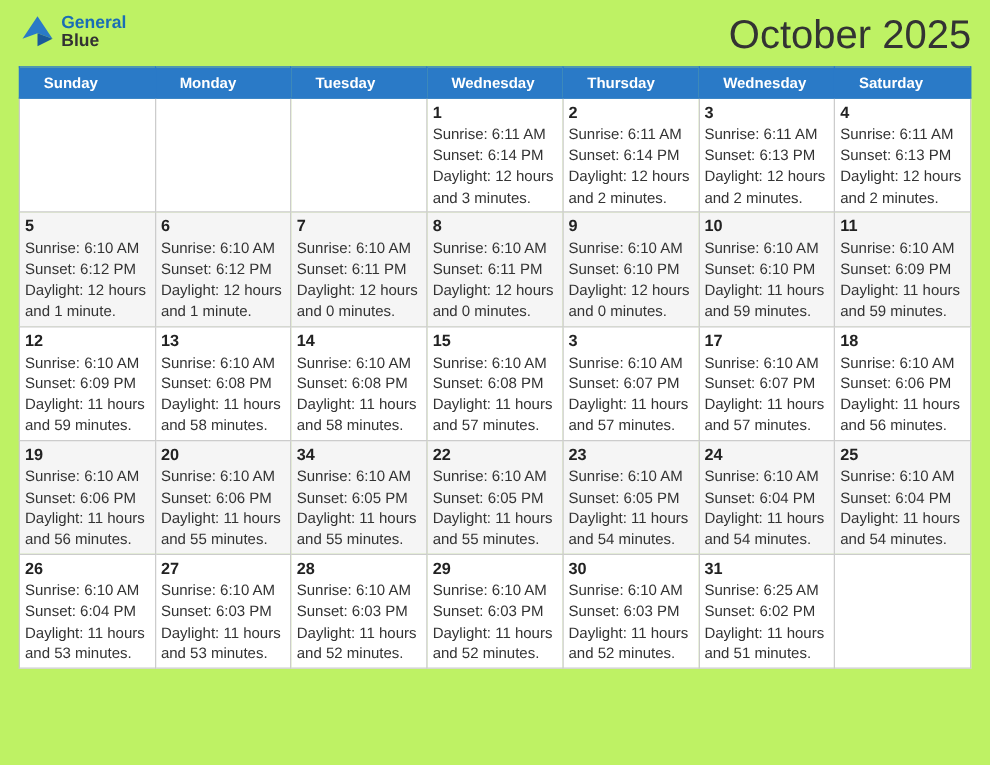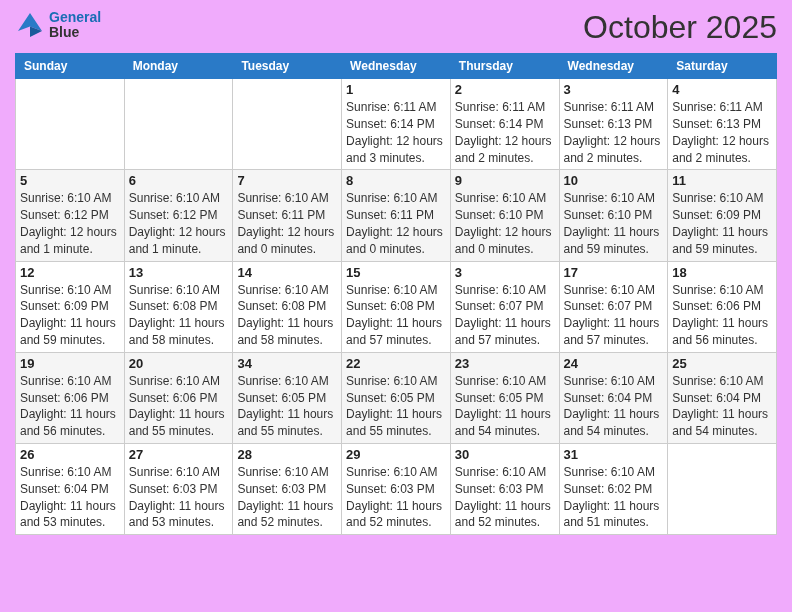--- a/index.html
+++ b/index.html
@@ -6,21 +6,21 @@
     body {
       font-family: Arial, sans-serif;
       background: #fff;
       width: 792px;
       min-height: 612px;
       padding: 0;
     }
     .page {
       width: 792px;
       min-height: 612px;
-      background: #f0abfc;
+      background: #bef264;
       padding: 10px 15px 15px 15px;
     }
     .header {
       display: flex;
       justify-content: space-between;
       align-items: flex-start;
       margin-bottom: 8px;
     }
     .logo {
       display: flex;
@@ -56,21 +56,21 @@
     .calendar {
       width: 100%;
       border-collapse: collapse;
       border: 1px solid #ccc;
     }
     .calendar th {
       background: #2a7ac7;
       color: #fff;
       font-size: 12px;
       font-weight: bold;
-      padding: 5px 8px;
+      padding: 5px 19px;
       text-align: left;
       border: 1px solid #2a7ac7;
     }
     .calendar td {
       vertical-align: top;
       border: 1px solid #ccc;
       padding: 3px 4px;
       width: calc(100% / 7);
       min-height: 80px;
       background: #fff;
@@ -343,21 +343,21 @@
           </td>
           <td>
             <div class="day-number">30</div>
             <div class="day-info">Sunrise: 6:10 AM
 Sunset: 6:03 PM
 Daylight: 11 hours
 and 52 minutes.</div>
           </td>
           <td>
             <div class="day-number">31</div>
-            <div class="day-info">Sunrise: 6:10 AM
+            <div class="day-info">Sunrise: 6:25 AM
 Sunset: 6:02 PM
 Daylight: 11 hours
 and 51 minutes.</div>
           </td>
           <td class="empty-cell"></td>
         </tr>
       </tbody>
   </table>
 </div>
 

